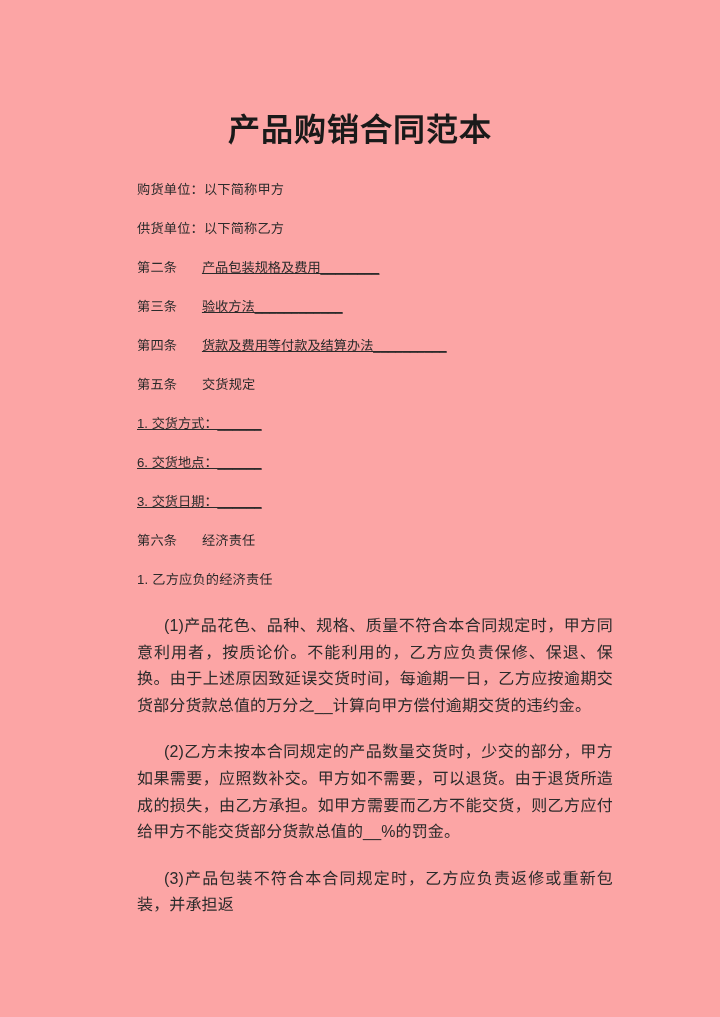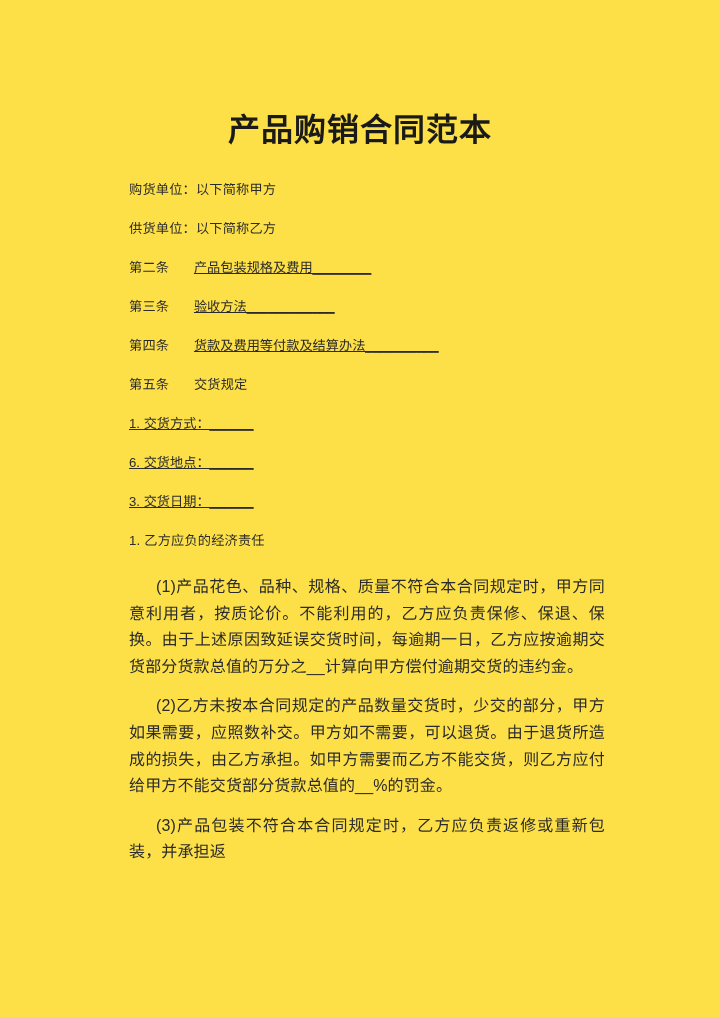--- a/index.html
+++ b/index.html
@@ -14,21 +14,21 @@
     overflow: hidden;
     font-family: "Liberation Sans", "DejaVu Sans", sans-serif;
     color: #2b2b2b;
     -webkit-font-smoothing: antialiased;
   }
 
   .page {
     position: relative;
     width: 720px;
     height: 1017px;
-    background: #fde047;
+    background: #fca5a5;
     box-sizing: border-box;
     padding: 0;
   }
 
   .doc-title {
     margin: 0;
     padding: 0;
     position: absolute;
     top: 108px;
     left: 0;
@@ -38,21 +38,21 @@
     font-weight: 700;
     font-size: 32px;
     line-height: 44px;
     letter-spacing: 1px;
     color: #1a1a1a;
   }
 
   .body-block {
     position: absolute;
     top: 170px;
-    left: 129px;
+    left: 137px;
     width: 476px;
   }
 
   
   .line-row {
     height: 39px;
     font-size: 13.2px;
     line-height: 39px;
     white-space: nowrap;
     color: #2b2b2b;
@@ -71,21 +71,21 @@
     padding: 0;
     text-indent: 27px;
     text-align: justify;
     text-justify: inter-ideograph;
     word-break: break-all;
     letter-spacing: 0.15px;
     color: #2b2b2b;
   }
 
   .long-para + .long-para {
-    margin-top: 13px;
+    margin-top: 20px;
   }
 
   .spacer-before-paras {
     height: 14px;
   }
 
   .fill {
     letter-spacing: 0;
     text-decoration: underline;
   }
@@ -138,20 +138,25 @@
 
     <div class="line-row">
       <span class="fill">6. 交货地点：______</span>
     </div>
 
     <div class="line-row">
       <span class="fill">3. 交货日期：______</span>
     </div>
 
 
+    <div class="line-row">
+      <span>第六条</span>
+      <span class="clause-gap"></span>
+      <span>经济责任</span>
+    </div>
 
     <div class="line-row">
       <span>1. 乙方应负的经济责任</span>
     </div>
 
     <div class="spacer-before-paras"></div>
 
     <p class="long-para">(1)产品花色、品种、规格、质量不符合本合同规定时，甲方同意利用者，按质论价。不能利用的，乙方应负责保修、保退、保换。由于上述原因致延误交货时间，每逾期一日，乙方应按逾期交货部分货款总值的万分之__计算向甲方偿付逾期交货的违约金。</p>
 
     <p class="long-para">(2)乙方未按本合同规定的产品数量交货时，少交的部分，甲方如果需要，应照数补交。甲方如不需要，可以退货。由于退货所造成的损失，由乙方承担。如甲方需要而乙方不能交货，则乙方应付给甲方不能交货部分货款总值的__%的罚金。</p>

